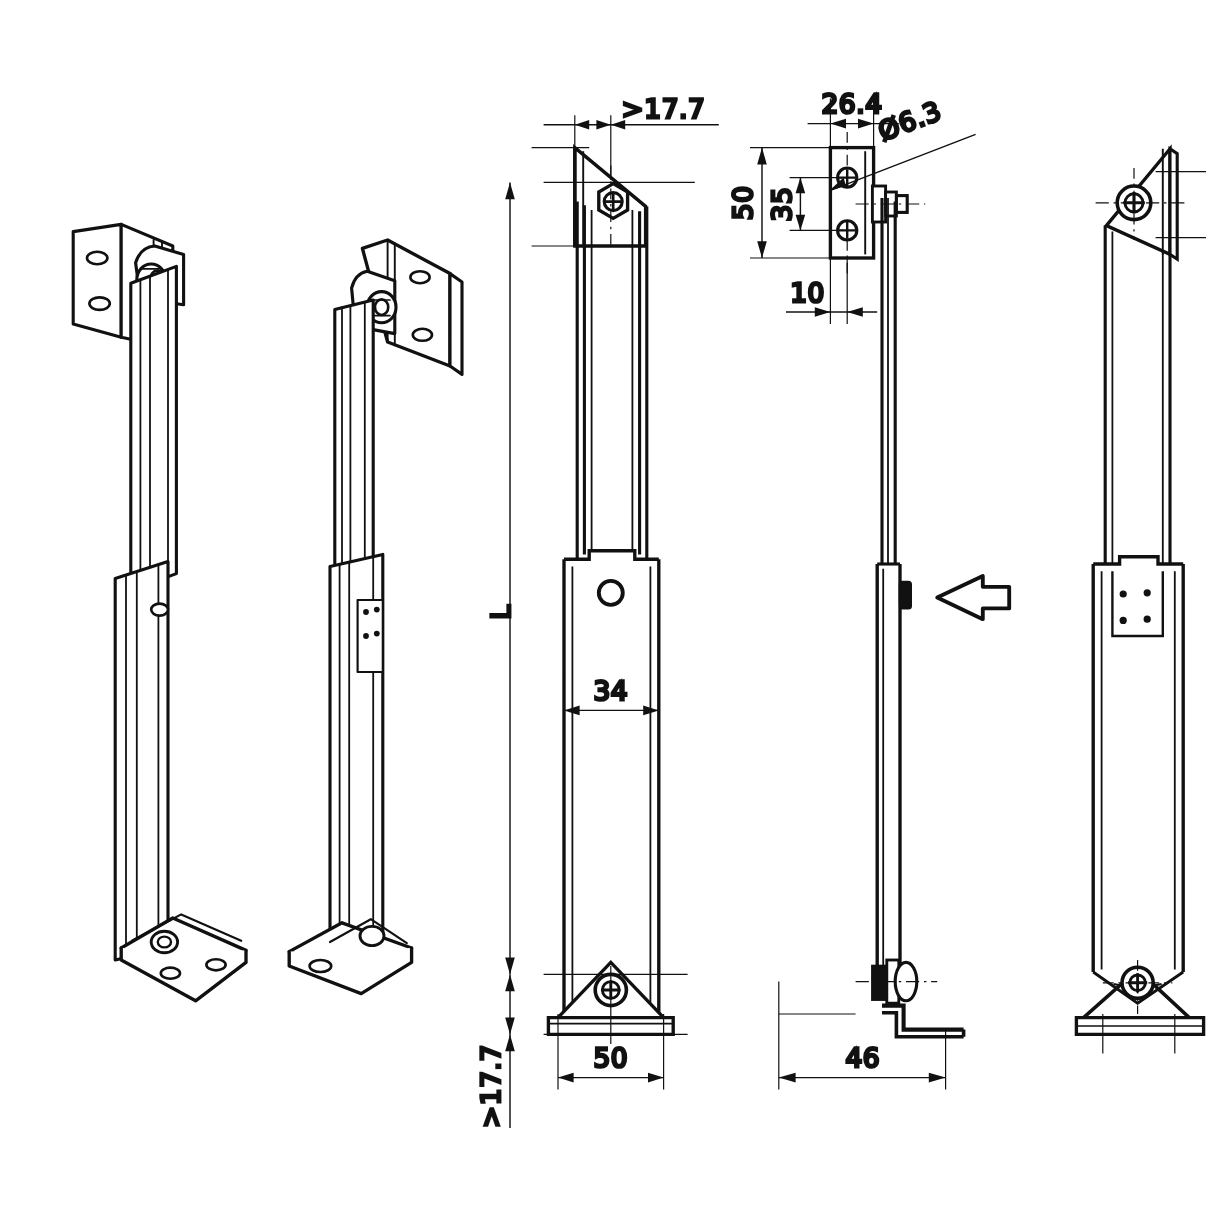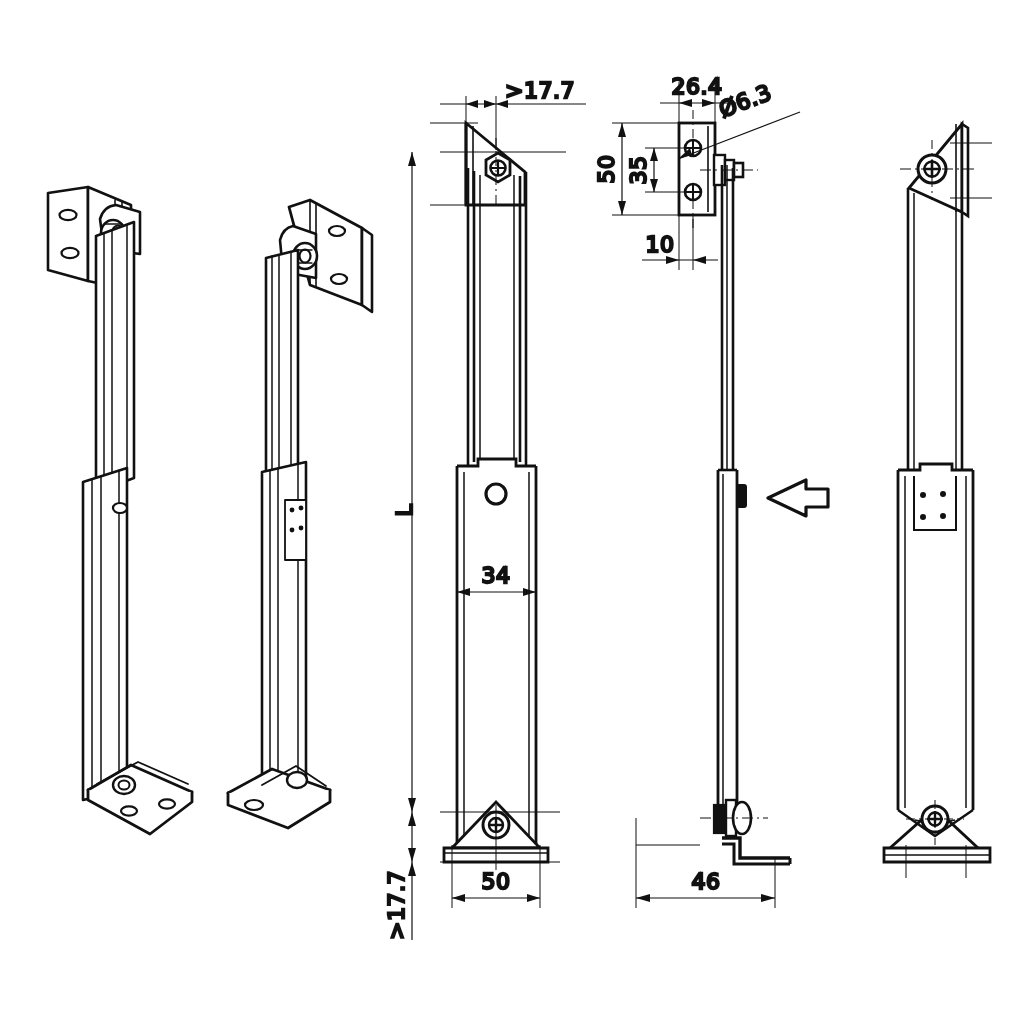--- a/index.html
+++ b/index.html
@@ -1,17 +1,17 @@
 <!DOCTYPE html>
 <html><head>
 <meta charset="utf-8">
 <style>
   html,body{margin:0;padding:0;background:#ffffff;}
   body{width:1024px;height:1024px;overflow:hidden;font-family:"DejaVu Sans",sans-serif;}
-  #stage{position:relative;width:912px;height:1024px;background:#fff;}
+  #stage{position:relative;width:912px;height:1024px;background:#fff;padding-left:13px;}
   svg{display:block;}
   .dimtext{font-family:"DejaVu Sans",sans-serif;font-size:22px;fill:#111;letter-spacing:0.5px;}
 </style>
 </head>
 <body>
 
 <div id="stage">
 <svg width="1024" height="1024" viewBox="0 0 1024 1024" shape-rendering="geometricPrecision">
 
   <rect x="0" y="0" width="1024" height="1024" fill="#ffffff"></rect>

